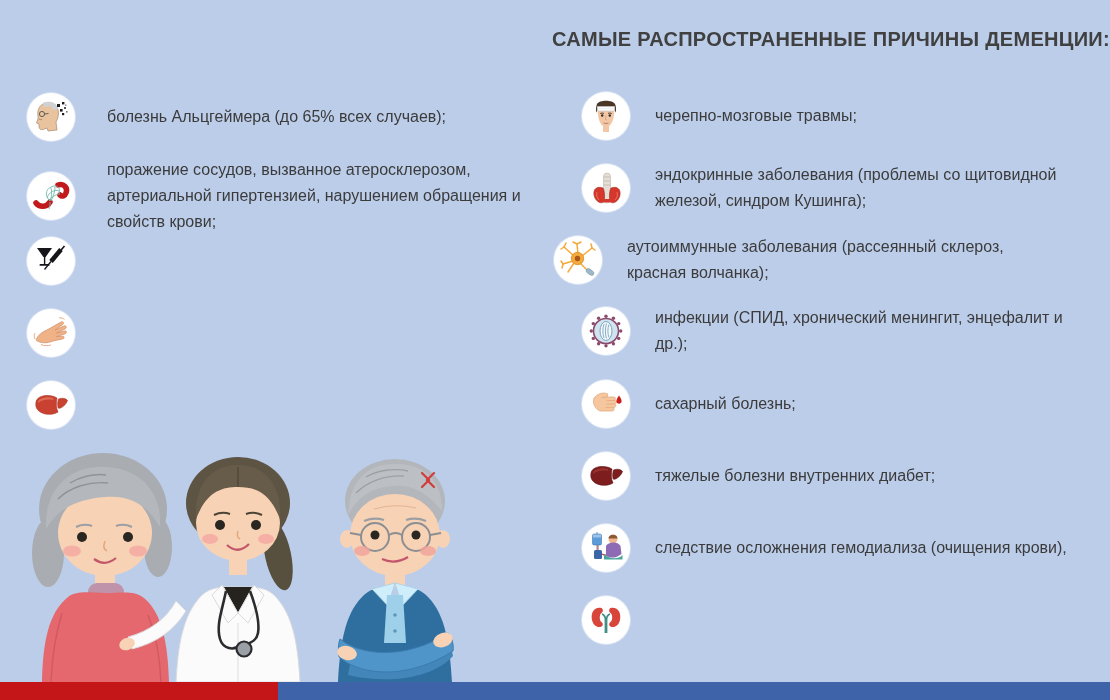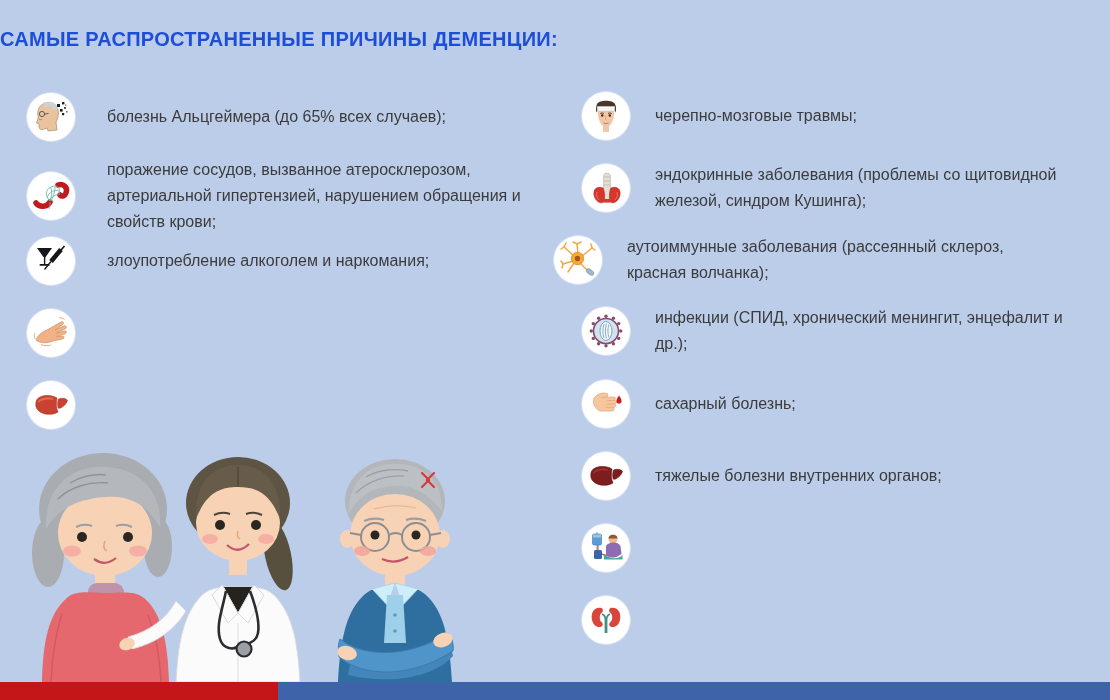--- a/index.html
+++ b/index.html
@@ -3,22 +3,22 @@
 <meta charset="utf-8">
 <style>
   html,body{margin:0;padding:0;}
   body{
     width:1110px;height:700px;position:relative;overflow:hidden;
     background:#bccdea;
     font-family:"Liberation Sans","DejaVu Sans",sans-serif;
   }
   .title{
     position:absolute;top:28px;left:0;width:1110px;margin:0;
-    text-align:left;font-size:20px;font-weight:bold;letter-spacing:.3px;
-    color:#1d4ed8;
+    text-align:right;font-size:20px;font-weight:bold;letter-spacing:.3px;
+    color:#404040;
   }
   .row{position:absolute;display:flex;align-items:center;height:48px;}
   .icon-circle{
     flex:0 0 48px;width:48px;height:48px;border-radius:50%;
     background:#ffffff;display:flex;align-items:center;justify-content:center;
     box-shadow:0 0 0 1px rgba(255,255,255,.4);
   }
   .icon-circle svg{width:40px;height:40px;display:block;}
   .row-text{
     margin-left:32px;font-size:16px;line-height:26px;color:#3b3b3b;
@@ -83,21 +83,20 @@
       </g>
       <g stroke="#15151a">
         <line x1="30" y1="8.5" x2="20" y2="20.5" stroke-width="4.6"></line>
         <line x1="33.5" y1="5" x2="28" y2="11.5" stroke-width="1.6"></line>
         <line x1="20" y1="20.5" x2="13.5" y2="28.5" stroke-width="1.3"></line>
         <line x1="23.4" y1="13.5" x2="26.2" y2="15.8" stroke-width="1.1"></line>
         <line x1="21.2" y1="16.2" x2="24" y2="18.5" stroke-width="1.1"></line>
       </g>
     </svg>
   </div>
-  <div class="row-text">злоупотребление алкоголем и наркомания;</div>
 </div>
 
 <div class="row col-left" style="left:27px;top:309px">
   <div class="icon-circle">
     <svg viewBox="0 0 40 40">
       <path fill="#f0b287" stroke="#d18d63" stroke-width="0.7" d="M5 27 C7 22 11 19 16 17 L30 9 C32 8 33.5 10 31.8 11.5 L24 17 L33 13 C35 12.2 36.2 14.5 34.3 15.8 L25.5 20 L33.5 18 C35.6 17.5 36.2 19.8 34.2 20.8 L25.5 23.6 L31.5 23.2 C33.6 23.1 33.7 25.4 31.7 25.9 L22 28 C16 30.5 9 30.5 5 27 Z"></path>
       <g stroke="#e8a07a" stroke-width="0.9" fill="none">
         <path d="M4 20 C3 22 3 24 4 26"></path>
         <path d="M28 5 C30 4.5 32 5 33.5 6.5"></path>
         <path d="M10 31.5 C13 33 17 33 20 32"></path>
@@ -229,38 +228,39 @@
 </div>
 
 <div class="row col-right" style="left:582px;top:452px">
   <div class="icon-circle">
     <svg viewBox="0 0 40 40">
       <path fill="#7e1d1d" stroke="#5f1313" stroke-width="0.6" d="M5 17 C6 11 15 9 23 11.5 L26 13 C25 18 25 23 27 27 C21 31 9 30 5.5 23 C4.7 21 4.7 19 5 17 Z"></path>
       <path fill="#7e1d1d" stroke="#5f1313" stroke-width="0.6" d="M27.5 14 C31.5 12.5 35 13.5 36.5 15.5 C35.5 18.5 33 21.5 29.5 23 C28 23.6 27.3 23.4 27 22.5 C26.3 19.5 26.7 16.5 27.5 14 Z"></path>
       <path fill="#a03a34" opacity="0.75" d="M7 16 C10 12.5 17 11.5 22 13 L22.5 15 C16 13.8 10 15 7.5 18 Z"></path>
     </svg>
   </div>
-  <div class="row-text">тяжелые болезни внутренних органов;</div>
+  <div class="row-text">тяжелые болезни внутренних диабет;</div>
 </div>
 
 <div class="row col-right" style="left:582px;top:524px">
   <div class="icon-circle">
     <svg viewBox="0 0 40 40">
       <line x1="11" y1="4" x2="11" y2="24" stroke="#8fa0b0" stroke-width="1.2"></line>
       <rect x="6.5" y="6" width="9" height="11" rx="1.5" fill="#5b9bd8" stroke="#3f7ab2" stroke-width="0.6"></rect>
       <rect x="7" y="6.5" width="8" height="3" fill="#9cc4e8"></rect>
       <rect x="8" y="22" width="8" height="9" rx="1.5" fill="#3a66a8"></rect>
       <line x1="12" y1="17" x2="12" y2="22" stroke="#b74a4a" stroke-width="1"></line>
       <path d="M16 26 C20 28.5 23 26.5 25 24" stroke="#c23b3b" stroke-width="1.2" fill="none"></path>
       <circle cx="27" cy="11" r="4.5" fill="#f2b68e"></circle>
       <path d="M22.7 9.5 C23.5 5.8 30.5 5.8 31.3 9.5 L31.3 10.5 L22.7 10.5 Z" fill="#8a5a34"></path>
       <path d="M20 18 C22 13.5 32 13 34.5 18 L35.5 26 C30 30.5 24 30.5 20 27.5 Z" fill="#8d6cb5"></path>
       <path d="M18 26 C24 31.5 32 31.5 36.5 27 L36.5 31.5 L18 31.5 Z" fill="#4aa59a"></path>
     </svg>
   </div>
+  <div class="row-text">следствие осложнения гемодиализа (очищения крови),</div>
 </div>
 
 <div class="row col-right" style="left:582px;top:596px">
   <div class="icon-circle">
     <svg viewBox="0 0 40 40">
       <path fill="#d8453a" d="M15.5 8 C8 6.5 4.5 13 6 20 C7.2 25.5 12 28.5 15.5 26.5 C17.5 25.3 17 23 15.5 22 C13.2 20.4 13.2 14.6 15.5 13 C17 12 17.6 9.5 15.5 8 Z"></path>
       <path fill="#d8453a" d="M24.5 8 C32 6.5 35.5 13 34 20 C32.8 25.5 28 28.5 24.5 26.5 C22.5 25.3 23 23 24.5 22 C26.8 20.4 26.8 14.6 24.5 13 C23 12 22.4 9.5 24.5 8 Z"></path>
       <path d="M16 14 C18.5 15 19.5 17 19.5 20 L19.5 33" stroke="#3f8f85" stroke-width="1.8" fill="none"></path>
       <path d="M24 14 C21.5 15 20.5 17 20.5 20 L20.5 33" stroke="#3f8f85" stroke-width="1.8" fill="none"></path>
     </svg>

